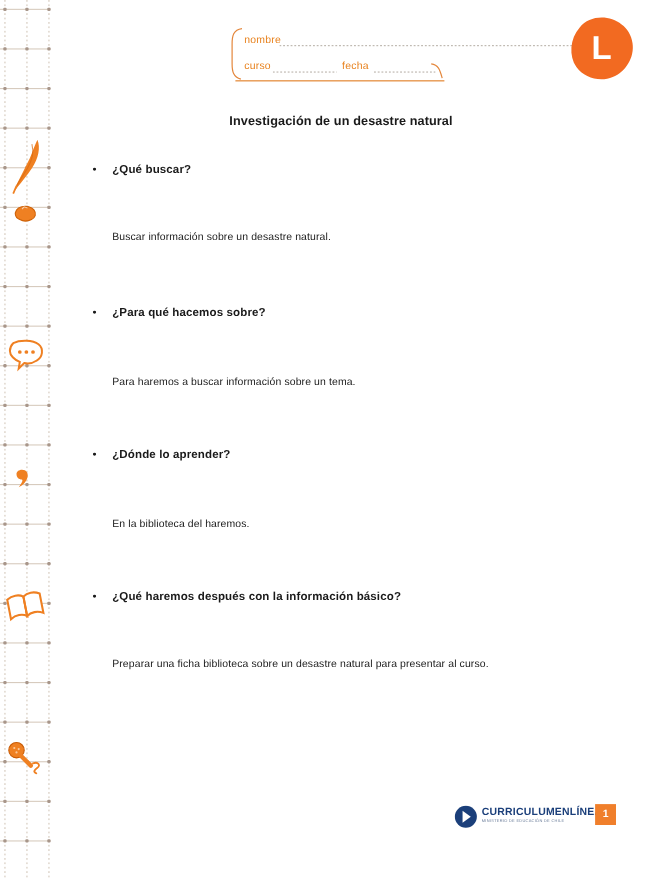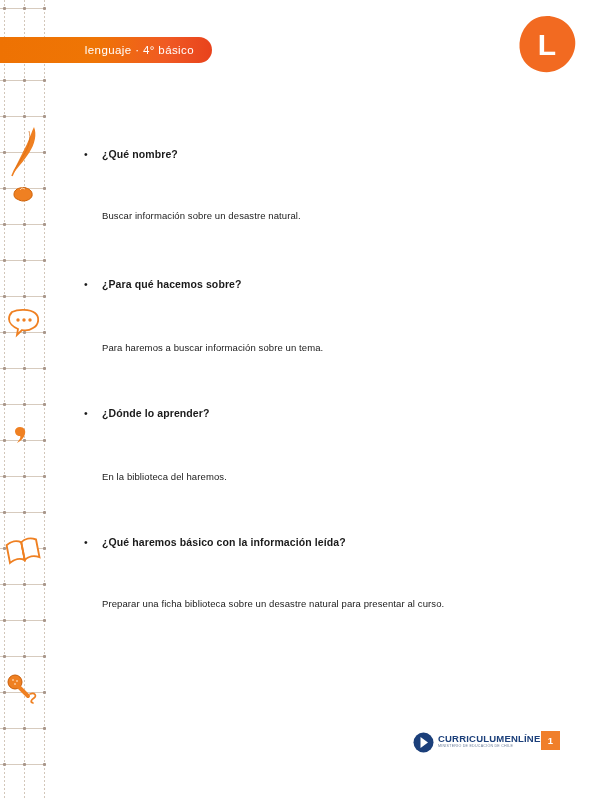--- a/index.html
+++ b/index.html
@@ -381,54 +381,69 @@
     <svg width="40" height="34" viewBox="0 0 40 34" aria-hidden="true">
       <circle cx="11" cy="10" r="7" fill="#ef8022" stroke="#c95c06" stroke-width="1"></circle>
       <circle cx="9" cy="8" r="1" fill="#ffd9b5" opacity=".8"></circle>
       <circle cx="13" cy="9" r="1" fill="#ffd9b5" opacity=".8"></circle>
       <circle cx="11" cy="12" r="1" fill="#ffd9b5" opacity=".8"></circle>
       <path d="M15 15 L24 24" stroke="#ef8022" stroke-width="4" stroke-linecap="round"></path>
       <path d="M26 22 C31 20 33 24 30 26 C27 28 26 30 29 31" stroke="#ef8022" stroke-width="1.7" fill="none" stroke-linecap="round"></path>
     </svg>
   </div>
 
-  <div id="header-banner">
-    <span id="header-banner-label">lenguaje  ·  4° básico</span>
-  </div>
-
+
+  <div id="form-block">
+    <svg width="330" height="54" viewBox="0 0 330 54" class="form-brace" style="left:0;top:0">
+      <path d="M14 2 C6 3 5 9 5 16 L5 34 C5 41 6 46 13 48" stroke="#e4873c" stroke-width="1.1" fill="none"></path>
+      <path d="M186 34 C193 35 194 40 196 47" stroke="#e4873c" stroke-width="1.1" fill="none"></path>
+    </svg>
+
+    <span class="form-label" id="label-nombre">nombre</span>
+    <span class="dotline" id="dot-nombre"></span>
+
+    <span class="form-label" id="label-curso">curso</span>
+    <span class="dotline" id="dot-curso"></span>
+
+    <span class="form-label" id="label-fecha">fecha</span>
+    <span class="dotline" id="dot-fecha"></span>
+
+    <span id="form-underline"></span>
+  </div>
 
   <div id="logo-badge">
     <svg width="64" height="64" viewBox="0 0 64 64" aria-hidden="true">
       <path d="M32 3 C45 3 58 12 60 26 C62 39 54 52 42 57 C31 62 16 58 9 48 C2 38 3 22 12 12 C17 6 24 3 32 3 Z" fill="#f26a21"></path>
     </svg>
     <span id="logo-letter">L</span>
   </div>
 
+  <div id="doc-title">Investigación de un desastre natural</div>
 
   <div class="qa-block" style="top:0">
     <div class="q-bullet" style="top:148px">•</div>
-    <div class="q-text question" style="top:148px">¿Qué nombre?</div>
+    <div class="q-text question" style="top:148px">¿Qué buscar?</div>
     <div class="answer" style="top:210px">Buscar información sobre un desastre natural.</div>
   </div>
 
   <div class="qa-block" style="top:0">
     <div class="q-bullet" style="top:278px">•</div>
     <div class="q-text question" style="top:278px">¿Para qué hacemos sobre?</div>
     <div class="answer" style="top:342px">Para haremos a buscar información sobre un tema.</div>
   </div>
 
   <div class="qa-block" style="top:0">
     <div class="q-bullet" style="top:407px">•</div>
     <div class="q-text question" style="top:407px">¿Dónde lo aprender?</div>
     <div class="answer" style="top:471px">En la biblioteca del haremos.</div>
   </div>
 
   <div class="qa-block" style="top:0">
     <div class="q-bullet" style="top:536px">•</div>
-    <div class="q-text question" style="top:536px">¿Qué haremos básico con la información leída?</div>
+    <div class="q-text question" style="top:536px">¿Qué haremos después con la información básico?</div>
     <div class="answer" style="top:598px">Preparar una ficha biblioteca sobre un desastre natural para presentar al curso.</div>
   </div>
 
   <div id="footer">
     <span id="footer-logo-mark">
       <svg width="21" height="21" viewBox="0 0 21 21" aria-hidden="true">
         <circle cx="10.5" cy="10.5" r="10" fill="#1b3f7a"></circle>
         <path d="M7.5 5 L15 10.5 L7.5 16 Z" fill="#ffffff"></path>
       </svg>
     </span>

